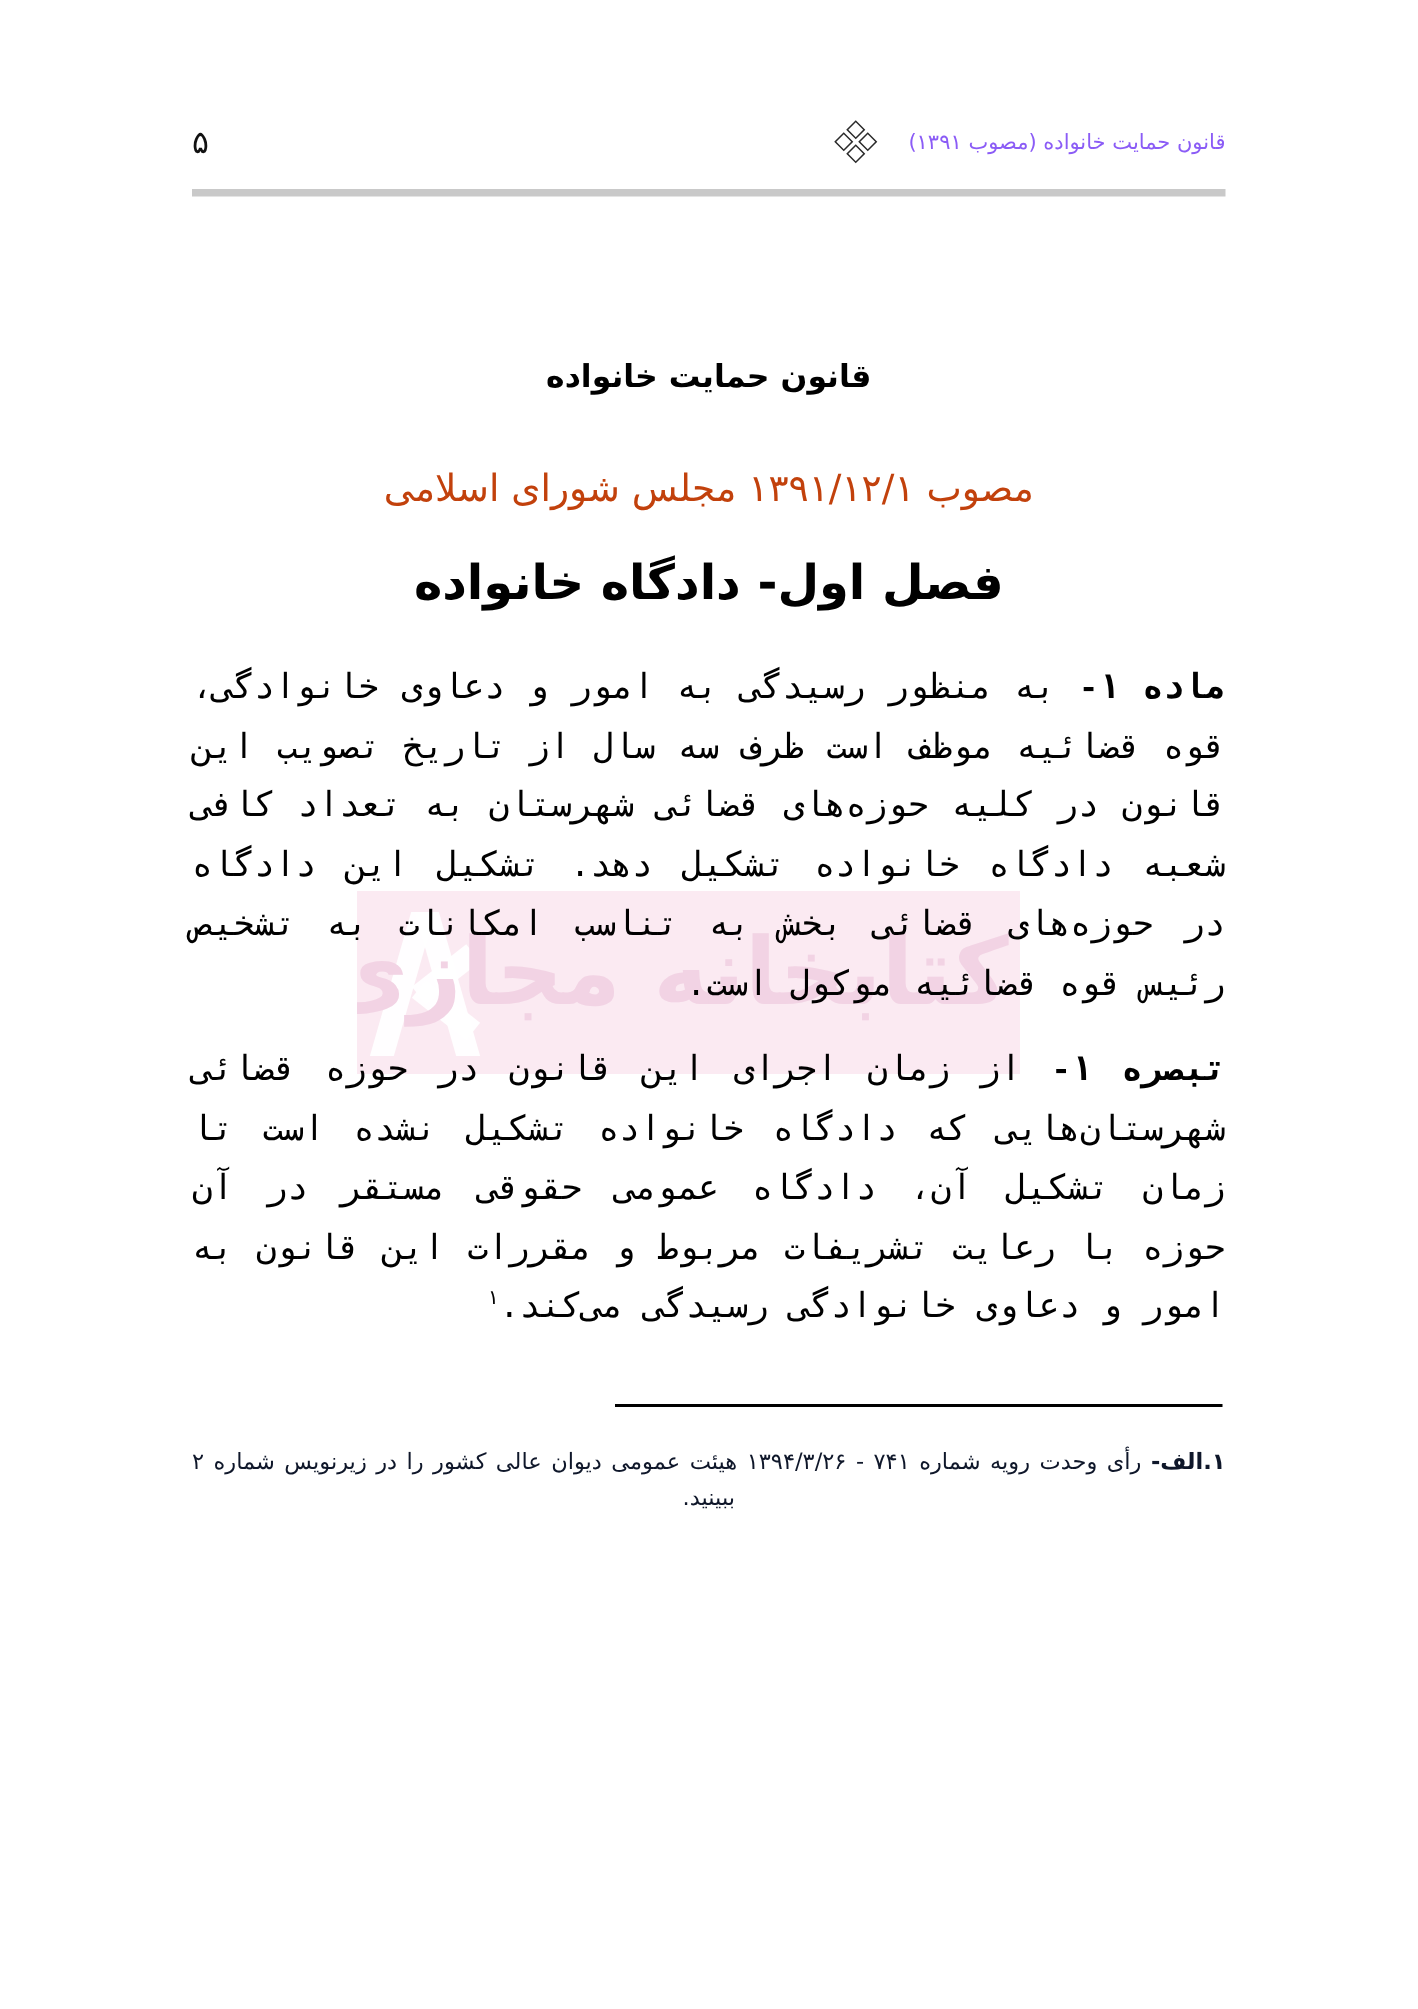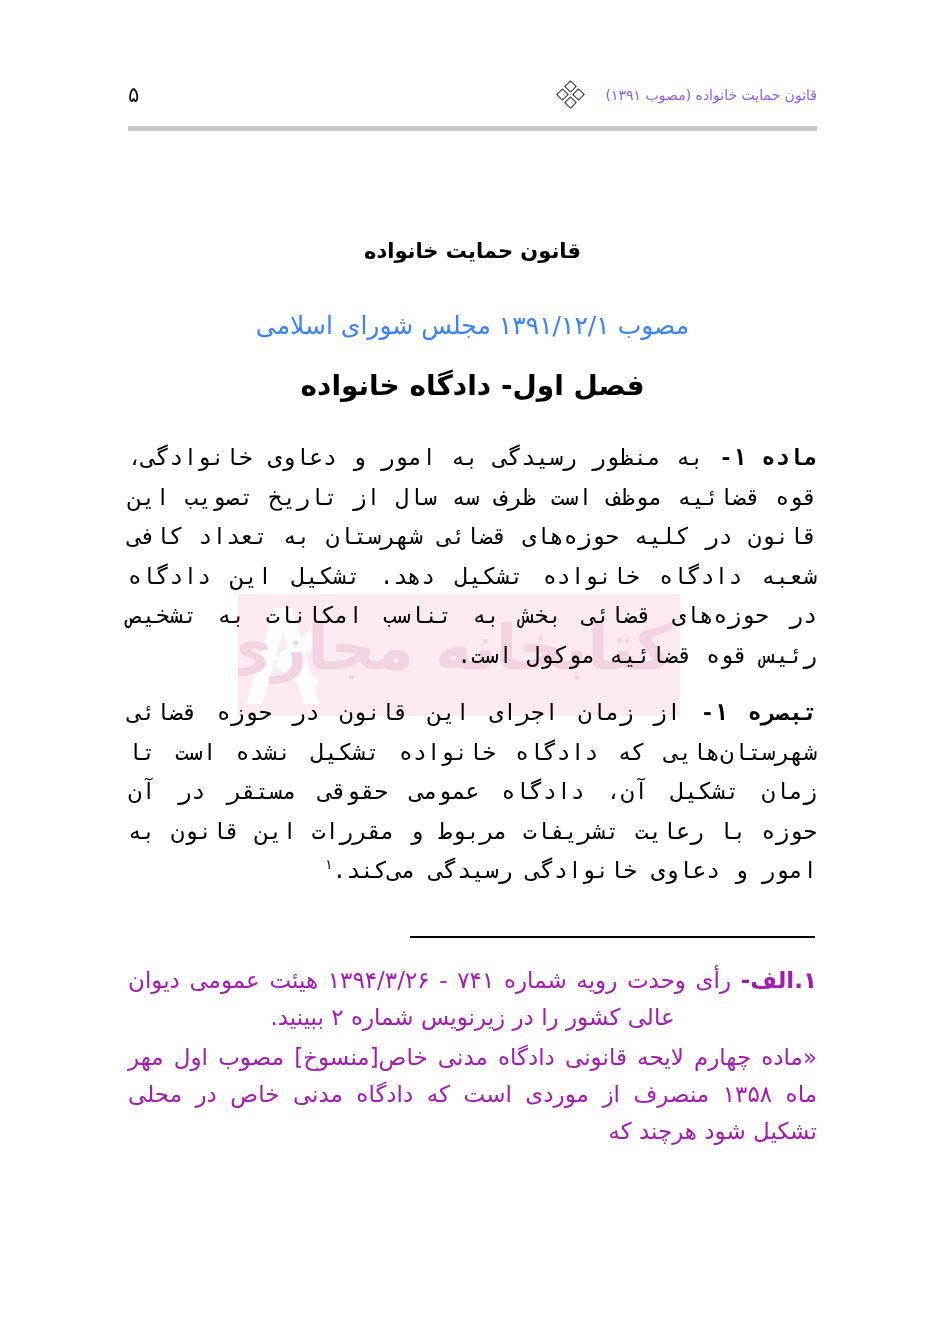--- a/index.html
+++ b/index.html
@@ -91,29 +91,29 @@
     color: #000000;
   }
   .doc-subtitle {
     position: absolute;
     top: 310px;
     right: 128px;
     left: 128px;
     text-align: center;
     font-size: 25px;
     line-height: 1.3;
-    color: #3b82f6;
+    color: #c2410c;
   }
   .chapter-title {
     position: absolute;
     top: 368px;
     right: 128px;
     left: 128px;
     text-align: center;
-    font-size: 28px;
+    font-size: 32px;
     font-weight: bold;
     line-height: 1.3;
     color: #000000;
   }
 
   
   .body-block {
     position: absolute;
     top: 440px;
     right: 128px;
@@ -201,25 +201,25 @@
     height: 1.5px;
     background: #000000;
   }
   .footnotes {
     position: absolute;
     top: 962px;
     right: 128px;
     left: 128px;
   }
   .footnote-par {
-    font-size: 23px;
+    font-size: 15px;
     line-height: 1.62;
     text-align: justify;
     text-align-last: right;
-    color: #a21caf;
+    color: #0f172a;
     margin: 0 0 2px 0;
   }
   .footnote-par.centered-last { text-align-last: center; }
   .footnote-par .lead { font-weight: bold; }
 </style>
 </head>
 <body>
 
 <div class="page">
 
@@ -256,18 +256,15 @@
     <p class="body-par">
       <span class="lead">تبصره ۱-</span><span> از زمان اجرای این قانون در حوزه قضائی شهرستان‌هایی که دادگاه خانواده تشکیل نشده است تا زمان تشکیل آن، دادگاه عمومی حقوقی مستقر در آن حوزه با رعایت تشریفات مربوط و مقررات این قانون به امور و دعاوی خانوادگی رسیدگی می‌کند.</span><sup>۱</sup>
     </p>
   </div>
 
   <div class="footnote-rule"></div>
   <div class="footnotes">
     <p class="footnote-par centered-last">
       <span class="lead">۱.</span><span class="lead">الف-</span><span> رأی وحدت رویه شماره ۷۴۱ - ۱۳۹۴/۳/۲۶ هیئت عمومی دیوان عالی کشور را در زیرنویس شماره ۲ ببینید.</span>
     </p>
-    <p class="footnote-par">
-      <span>«ماده چهارم لایحه قانونی دادگاه مدنی خاص[منسوخ] مصوب اول مهر ماه ۱۳۵۸ منصرف از موردی است که دادگاه مدنی خاص در محلی تشکیل شود هرچند که</span>
-    </p>
   </div>
 
 </div>
 
 </body></html>

